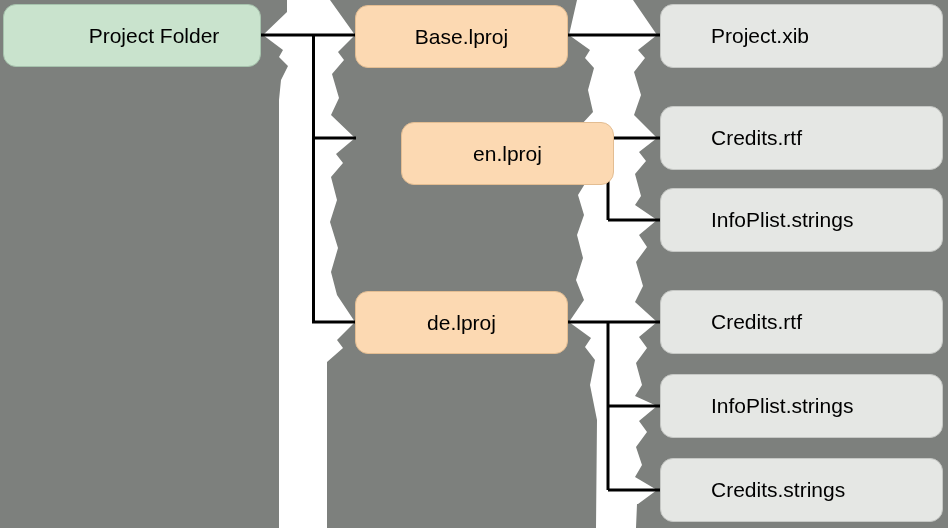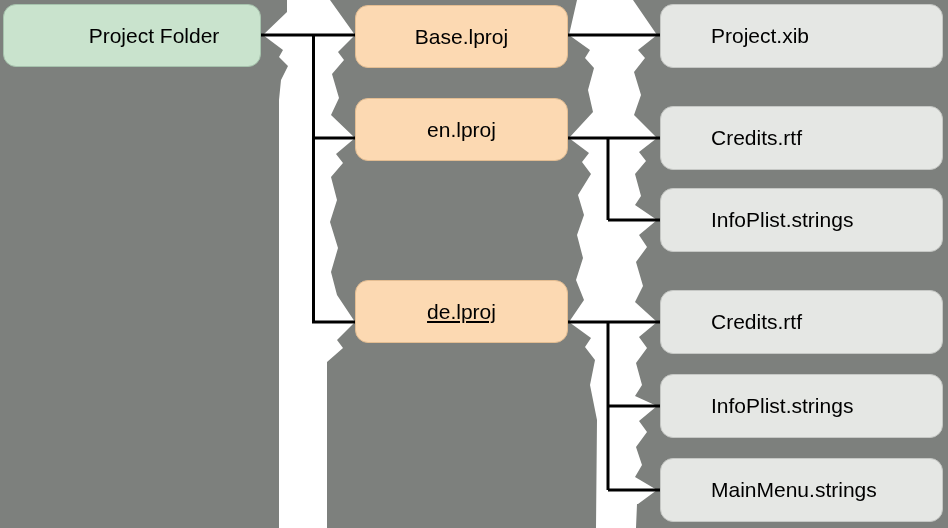--- a/index.html
+++ b/index.html
@@ -50,22 +50,22 @@
   }
   .node.file {
     left: 660px;
     width: 283px; height: 64px;
     background: #e5e7e4;
     border: 1px solid #c6c8c5;
     justify-content: flex-start;
     padding-left: 50px;
   }
   .folder.r1 { top: 5px; }
-  .folder.r2 { top: 98px; }
-  .folder.r4 { top: 280px; text-decoration: underline; }
+  .folder.r2 { top: 122px; margin-left: 46px; }
+  .folder.r4 { top: 291px; }
   .file.r1 { top: 4px; }
   .file.r2 { top: 106px; }
   .file.r3 { top: 188px; }
   .file.r4 { top: 290px; }
   .file.r5 { top: 374px; }
   .file.r6 { top: 458px; }
 </style>
 </head>
 <body>
 
@@ -110,15 +110,15 @@
 
   <div class="node folder r1">Base.lproj</div>
   <div class="node folder r2">en.lproj</div>
   <div class="node folder r4">de.lproj</div>
 
   <div class="node file r1">Project.xib</div>
   <div class="node file r2">Credits.rtf</div>
   <div class="node file r3">InfoPlist.strings</div>
   <div class="node file r4">Credits.rtf</div>
   <div class="node file r5">InfoPlist.strings</div>
-  <div class="node file r6">MainMenu.strings</div>
+  <div class="node file r6">Credits.strings</div>
 
 </div>
 
 </body></html>

